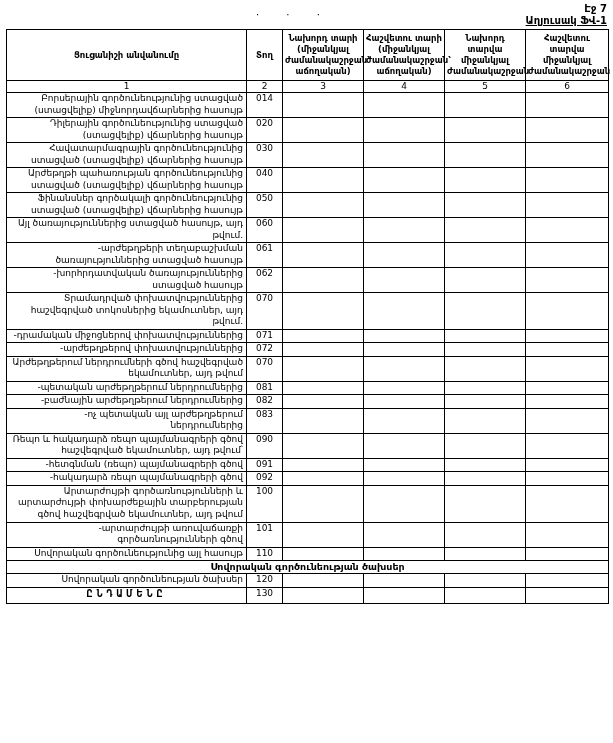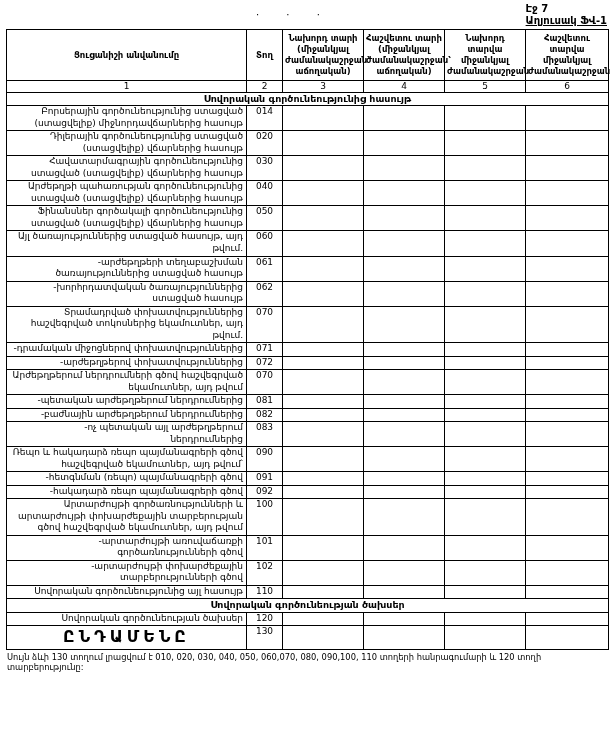--- a/index.html
+++ b/index.html
@@ -11,21 +11,21 @@
     font-family: "DejaVu Sans", sans-serif;
   }
   .page { padding: 3px 5px 2px 6px; }
 
   
   .topbar { position: relative; height: 26px; }
   .dots {
     position: absolute; left: 250px; top: 6px;
     font-size: 10px; letter-spacing: 12px; color: #000;
   }
-  .topright { position: absolute; right: 1px; top: 0; text-align: left; }
+  .topright { position: absolute; right: 1px; top: 0; text-align: right; }
   .pageno { font-weight: bold; font-size: 10px; line-height: 12px; }
   .tablabel { font-weight: bold; font-size: 10px; line-height: 12px; text-decoration: underline; }
 
   
   table.fv1 { border-collapse: collapse; table-layout: fixed; width: 602px; }
   col.c1 { width: 240px; }
   col.c2 { width: 36px; }
   col.c3 { width: 81px; }
   col.c4 { width: 81px; }
   col.c5 { width: 81px; }
@@ -46,22 +46,22 @@
   td.code {
     font-size: 9px; text-align: center; vertical-align: top;
     padding: 0 1px; line-height: 1.28;
   }
   td.val { vertical-align: top; }
   td.section {
     font-size: 9.5px; font-weight: bold; text-align: center;
     padding: 0 2px; line-height: 1.3;
   }
   td.name.total {
-    text-align: center; font-weight: bold; font-size: 16px;
-    letter-spacing: 4px; padding-top: 1px;
+    text-align: center; font-weight: bold; font-size: 10px;
+    letter-spacing: 4px; padding-top: 1px; font-family: Liberation Mono, monospace;
   }
 
   .footnote { font-size: 8.3px; line-height: 1.25; margin: 2px 0 4px 1px; }
 </style>
 </head>
 <body>
 
 <div class="page">
 
   <div class="topbar">
@@ -94,23 +94,20 @@
         <td class="colnum">1</td>
         <td class="colnum">2</td>
         <td class="colnum">3</td>
         <td class="colnum">4</td>
         <td class="colnum">5</td>
         <td class="colnum">6</td>
       </tr>
     </thead>
     <tbody id="rows">
         <tr>
-          <td colspan="6" class="section">Սովորական գործունեությունից հասույթ</td>
-        </tr>
-        <tr>
           <td class="name">Բորսերային գործունեությունից ստացված (ստացվելիք) միջնորդավճարներից հասույթ</td>
           <td class="code">014</td>
           <td class="val"></td>
           <td class="val"></td>
           <td class="val"></td>
           <td class="val"></td>
         </tr>
         <tr>
           <td class="name">Դիլերային գործունեությունից ստացված (ստացվելիք) վճարներից հասույթ</td>
           <td class="code">020</td>
@@ -257,28 +254,20 @@
         </tr>
         <tr>
           <td class="name">-արտարժույթի առուվաճառքի գործառնությունների գծով</td>
           <td class="code">101</td>
           <td class="val"></td>
           <td class="val"></td>
           <td class="val"></td>
           <td class="val"></td>
         </tr>
         <tr>
-          <td class="name">-արտարժույթի փոխարժեքային տարբերությունների գծով</td>
-          <td class="code">102</td>
-          <td class="val"></td>
-          <td class="val"></td>
-          <td class="val"></td>
-          <td class="val"></td>
-        </tr>
-        <tr>
           <td class="name">Սովորական գործունեությունից այլ հասույթ</td>
           <td class="code">110</td>
           <td class="val"></td>
           <td class="val"></td>
           <td class="val"></td>
           <td class="val"></td>
         </tr>
         <tr>
           <td colspan="6" class="section">Սովորական գործունեության ծախսեր</td>
         </tr>
@@ -294,15 +283,14 @@
           <td class="name total">ԸՆԴԱՄԵՆԸ</td>
           <td class="code">130</td>
           <td class="val"></td>
           <td class="val"></td>
           <td class="val"></td>
           <td class="val"></td>
         </tr>
       </tbody>
   </table>
 
-  <div class="footnote">Սույն ձևի 130 տողում լրացվում է 010, 020, 030, 040, 050, 060,070, 080, 090,100, 110 տողերի հանրագումարի և 120 տողի տարբերությունը:</div>
 
 </div>
 
 </body></html>

